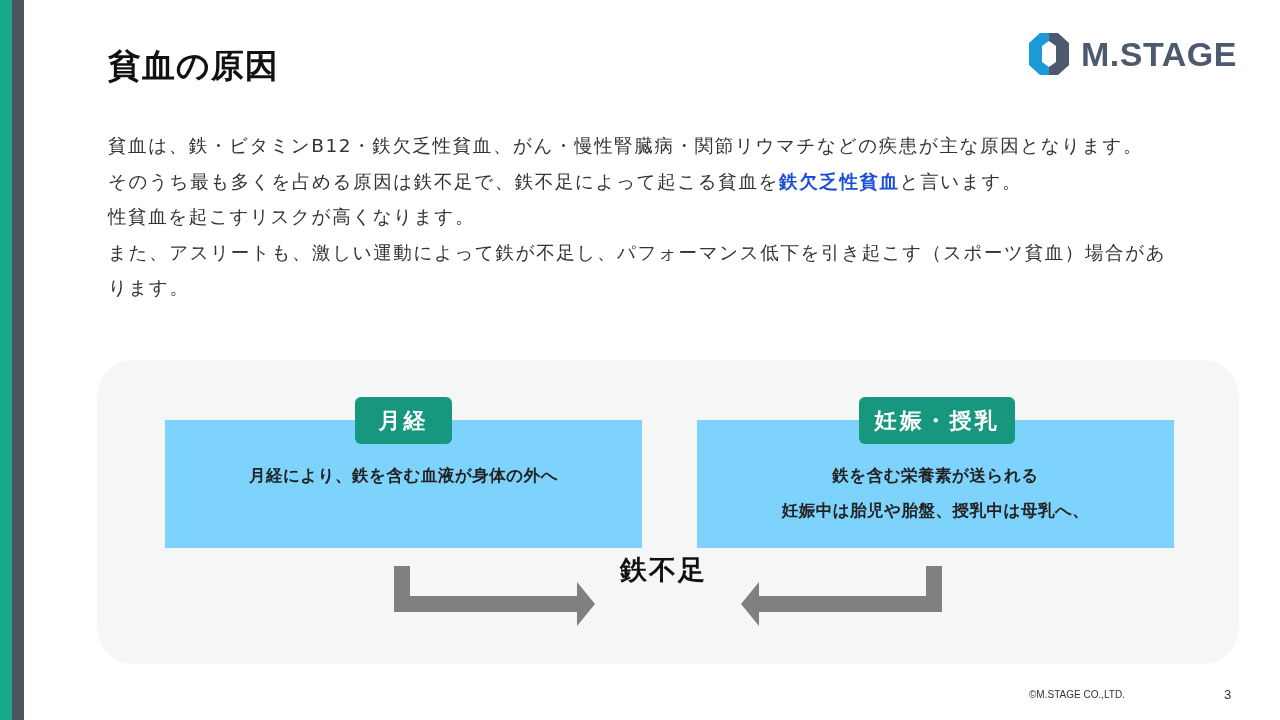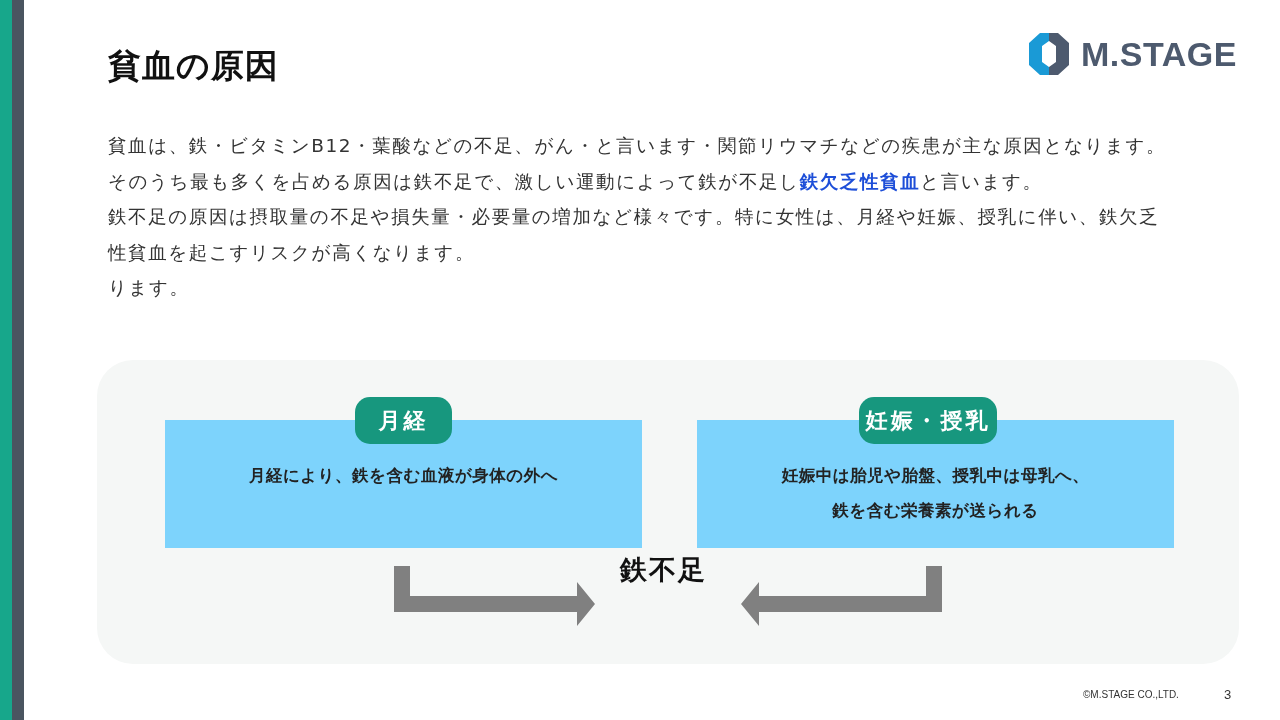--- a/index.html
+++ b/index.html
@@ -19,71 +19,71 @@
   .body-text p { white-space: nowrap; }
   .highlight { color: #1d4ed8; font-weight: bold; }
 
   .panel { position: absolute; left: 97px; top: 360px; width: 1142px; height: 304px; background: #f5f7f6; border-radius: 36px; }
 
   .card { position: absolute; top: 420px; width: 477px; height: 128px; background: #7dd3fc; }
   .card-left { left: 165px; }
   .card-right { left: 697px; }
   .card-text { position: absolute; left: 0; right: 0; top: 38px; text-align: center; font-size: 16.5px; font-weight: bold; line-height: 35px; color: #222; letter-spacing: 0.5px; }
 
-  .badge { position: absolute; top: 397px; height: 47px; background: #17977e; color: #fff; border-radius: 15px; font-size: 22px; font-weight: bold; display: flex; align-items: center; justify-content: center; letter-spacing: 3px; }
+  .badge { position: absolute; top: 397px; height: 47px; background: #17977e; color: #fff; border-radius: 6px; font-size: 22px; font-weight: bold; display: flex; align-items: center; justify-content: center; letter-spacing: 3px; }
   .badge-left { left: 355px; width: 97px; }
-  .badge-right { left: 859px; width: 138px; }
+  .badge-right { left: 859px; width: 156px; }
 
   .arrow { position: absolute; }
   .arrow-left { left: 394px; top: 566px; }
   .arrow-right { left: 741px; top: 566px; }
 
   .result { position: absolute; left: 620px; top: 552px; font-size: 27px; font-weight: bold; color: #111; letter-spacing: 2px; }
 
-  .footer-copy { position: absolute; left: 1083px; top: 689px; font-family: "Liberation Sans", sans-serif; font-size: 10px; color: #333; }
+  .footer-copy { position: absolute; left: 1029px; top: 689px; font-family: "Liberation Sans", sans-serif; font-size: 10px; color: #333; }
   .footer-page { position: absolute; left: 1224px; top: 687px; font-family: "Liberation Sans", sans-serif; font-size: 13px; color: #333; }
 </style>
 </head>
 <body>
 
 <div class="stripe-teal"></div>
 <div class="stripe-slate"></div>
 
 <h1 class="title">貧血の原因</h1>
 
 <div class="logo">
   <svg width="44" height="44" viewBox="0 0 44 44">
     <polygon points="13,1 22,1 22,9 15,14 15,30 22,35 22,43 13,43 2,33 2,11" fill="#1a9ad6"></polygon>
     <polygon points="22,1 31,1 42,11 42,33 31,43 22,43 22,35 29,30 29,14 22,9" fill="#4d5a6e"></polygon>
     <polygon points="22,9 15,14 15,30 22,35" fill="#1a9ad6" opacity="0.0"></polygon>
   </svg>
   <span class="logo-text">M.STAGE</span>
 </div>
 
 <div class="body-text">
-  <p>貧血は、鉄・ビタミンB12・葉酸などの不足、がん・と言います・関節リウマチなどの疾患が主な原因となります。</p>
-  <p><span>そのうち最も多くを占める原因は鉄不足で、激しい運動によって鉄が不足し</span><span class="highlight">鉄欠乏性貧血</span><span>と言います。</span></p>
-  <p>鉄不足の原因は摂取量の不足や損失量・必要量の増加など様々です。特に女性は、月経や妊娠、授乳に伴い、鉄欠乏</p>
+  <p>貧血は、鉄・ビタミンB12・鉄欠乏性貧血、がん・慢性腎臓病・関節リウマチなどの疾患が主な原因となります。</p>
+  <p><span>そのうち最も多くを占める原因は鉄不足で、鉄不足によって起こる貧血を</span><span class="highlight">鉄欠乏性貧血</span><span>と言います。</span></p>
   <p>性貧血を起こすリスクが高くなります。</p>
+  <p>また、アスリートも、激しい運動によって鉄が不足し、パフォーマンス低下を引き起こす（スポーツ貧血）場合があ</p>
   <p>ります。</p>
 </div>
 
 <div class="panel"></div>
 
 <div class="card card-left">
   <div class="card-text">
     <div>月経により、鉄を含む血液が身体の外へ</div>
   </div>
 </div>
 <div class="badge badge-left">月経</div>
 
 <div class="card card-right">
   <div class="card-text">
+    <div>鉄を含む栄養素が送られる</div>
     <div>妊娠中は胎児や胎盤、授乳中は母乳へ、</div>
-    <div>鉄を含む栄養素が送られる</div>
   </div>
 </div>
 <div class="badge badge-right">妊娠・授乳</div>
 
 <svg class="arrow arrow-left" width="202" height="62" viewBox="0 0 202 62">
   <polygon points="0,0 16,0 16,30 183,30 183,16 201,38 183,60 183,46 0,46" fill="#808080"></polygon>
 </svg>
 
 <div class="result">鉄不足</div>
 

